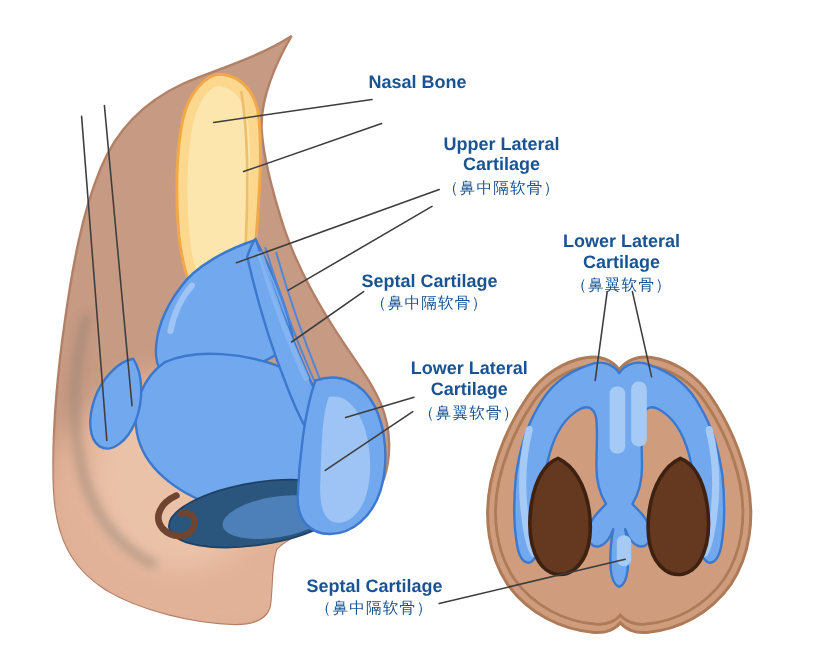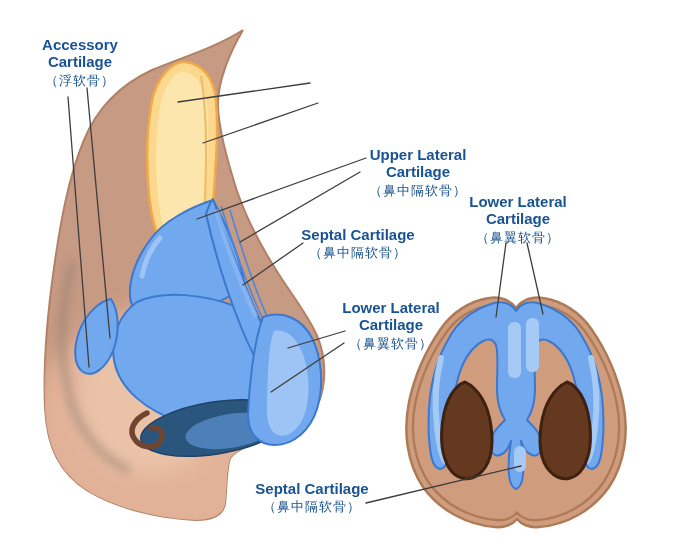--- a/index.html
+++ b/index.html
@@ -11,21 +11,21 @@
   .stage{position:absolute;left:0;top:0;width:690px;height:554px;}
   svg.art{position:absolute;left:0;top:0;}
   .lbl{
     position:absolute;text-align:center;color:#1a5391;line-height:1.15;
     pointer-events:none;
   }
   .lbl .en{font-size:15px;font-weight:600;display:block;}
   .lbl .zh{font-size:13px;font-weight:500;display:block;margin-top:3px;letter-spacing:1px;}
   .lbl-accessory{left:10px;top:36px;width:140px;}
   .lbl-nasal-bone{left:288px;top:60px;width:120px;}
-  .lbl-upper-lateral{left:338px;top:146px;width:160px;}
+  .lbl-upper-lateral{left:338px;top:112px;width:160px;}
   .lbl-septal-side{left:288px;top:226px;width:140px;}
   .lbl-lower-lateral-side{left:310px;top:299px;width:162px;}
   .lbl-lower-lateral-base{left:438px;top:193px;width:160px;}
   .lbl-septal-base{left:247px;top:480px;width:130px;}
 </style>
 </head>
 <body>
 
 <div class="stage">
 
@@ -171,26 +171,23 @@
       <line x1="360" y1="172" x2="240" y2="242"></line>
       <line x1="303" y1="243" x2="243" y2="285"></line>
       <line x1="345" y1="331" x2="288" y2="348"></line>
       <line x1="344" y1="343" x2="271" y2="392"></line>
       <line x1="506" y1="243" x2="496" y2="317"></line>
       <line x1="527" y1="243" x2="543" y2="314"></line>
       <line x1="366" y1="503" x2="521" y2="466"></line>
     </g>
   </svg>
 
-  <div class="lbl lbl-accessory">
-    <span class="en">Accessory Cartilage</span>
-    <span class="zh">（浮软骨）</span>
-  </div>
 
   <div class="lbl lbl-nasal-bone">
+    <span class="en">Nasal Bone</span>
   </div>
 
   <div class="lbl lbl-upper-lateral">
     <span class="en">Upper Lateral Cartilage</span>
     <span class="zh">（鼻中隔软骨）</span>
   </div>
 
   <div class="lbl lbl-septal-side">
     <span class="en">Septal Cartilage</span>
     <span class="zh">（鼻中隔软骨）</span>

